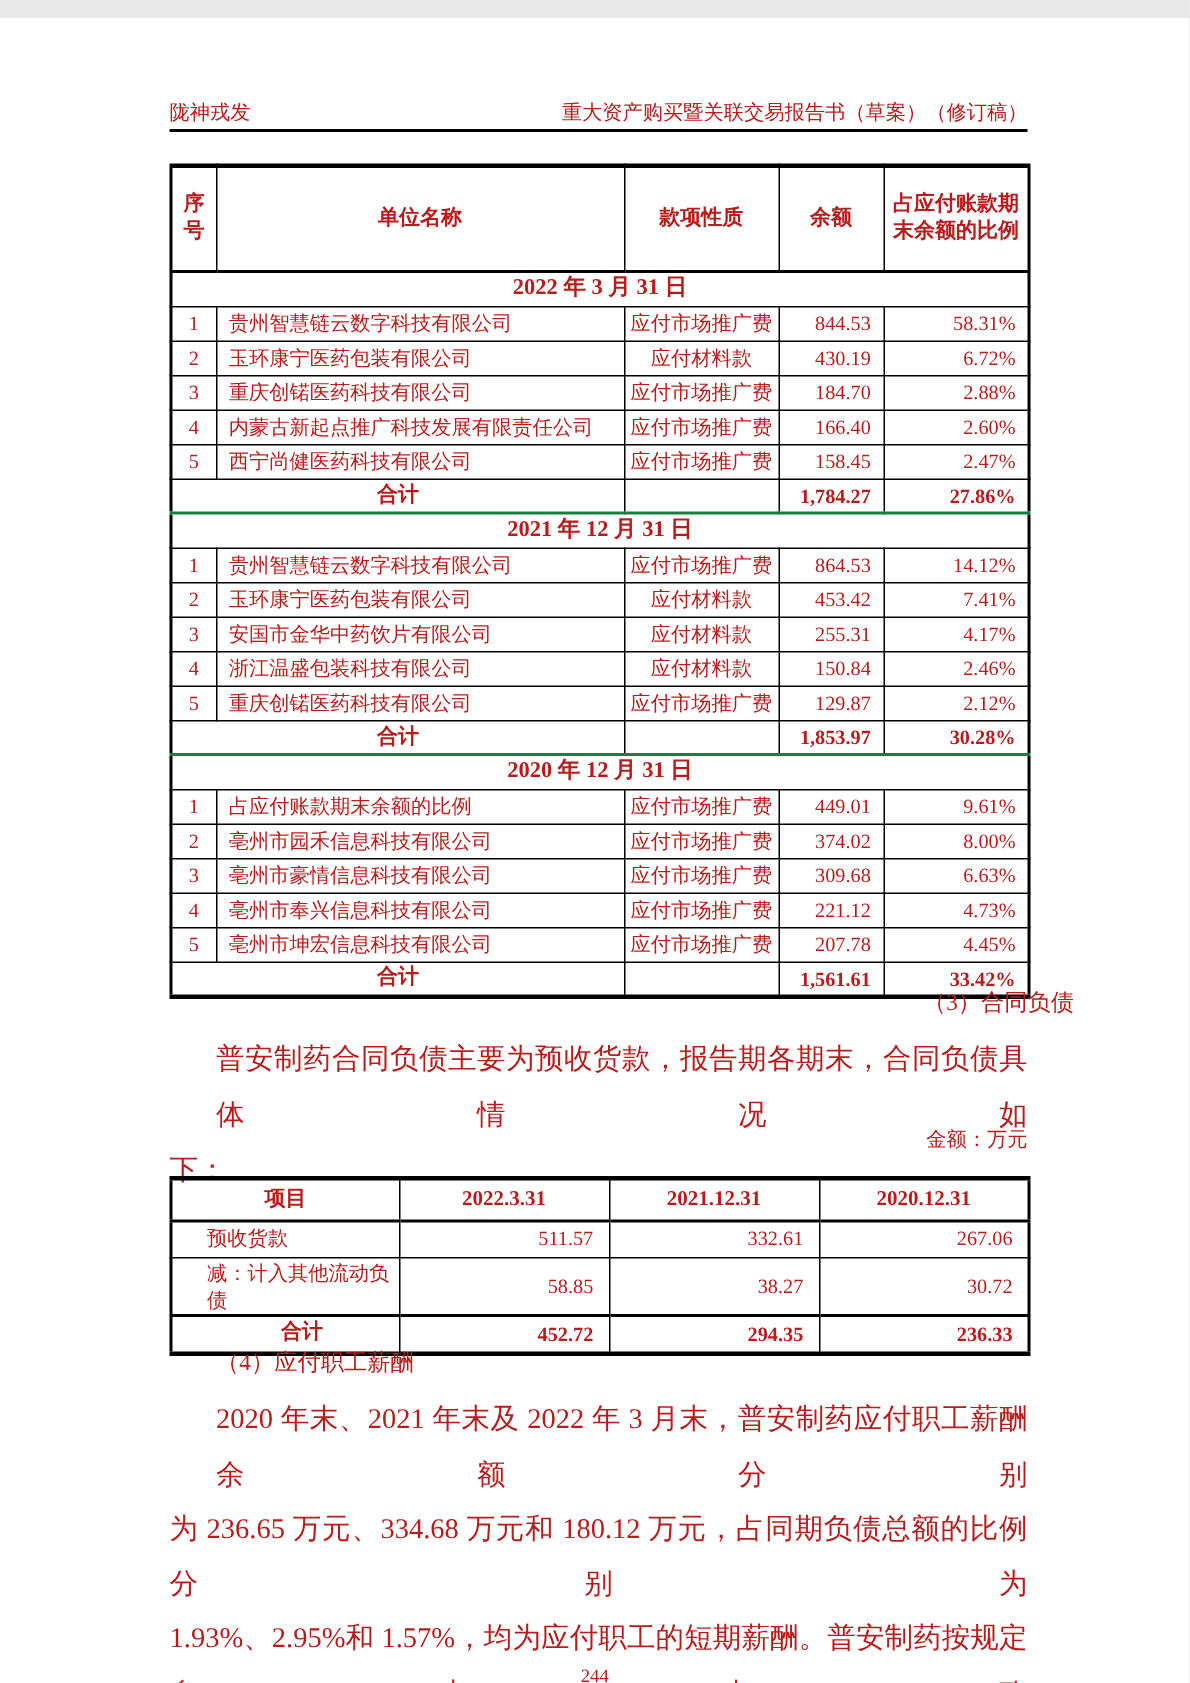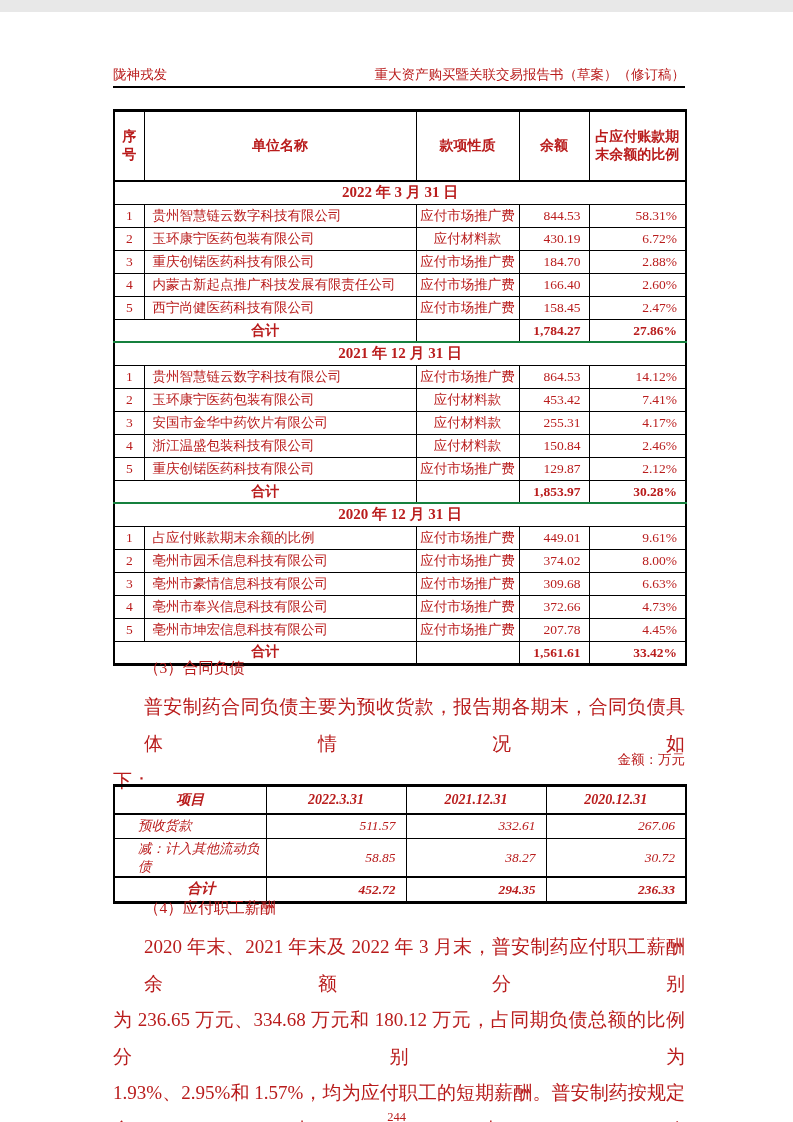--- a/index.html
+++ b/index.html
@@ -32,32 +32,32 @@
   .t1 tr.date td{border-top:2px solid #15803d;font-weight:bold;text-align:center;font-size:15px;}
   .t1 tr.total td{font-weight:bold;}
   .t1 tr.total td.lbl{text-align:center;font-size:14px;}
   .c-idx{text-align:center;}
   .c-name{text-align:left;padding-left:8px;}
   .c-nature{text-align:center;}
   .c-bal{text-align:right;padding-right:8px;}
   .c-ratio{text-align:right;padding-right:8px;}
 
   .t2{top:772px;border-top:3px solid #000;border-bottom:3px solid #000;
-      border-left:2px solid #000;border-right:2px solid #000;font-style:italic;}
+      border-left:2px solid #000;border-right:2px solid #000;}
   .t2 tr{height:25px;}
   .t2 tr.head{height:28px;}
   .t2 tr.head td{border-bottom:2px solid #000;font-weight:bold;text-align:center;font-size:14px;}
   .t2 tr.total td{border-top:2px solid #000;font-weight:bold;}
   .t2 .c-item{text-align:left;padding-left:23px;}
   .t2 tr.total .c-item{text-align:center;font-size:14px;}
   .t2 .c-val{text-align:right;padding-right:10px;}
 
   
   .heading{font-size:15.5px;padding-left:31px;}
-  .h3{top:646px;}
+  .h3{top:646px;text-align:right;}
   .h4{top:886px;}
   .para{font-size:19px;line-height:37px;}
   .p1{top:676px;}
   .p2{top:917px;line-height:36.5px;}
   .jline{text-align:justify;text-align-last:justify;}
   .indent{padding-left:31px;}
   .unit-note{top:739px;text-align:right;font-size:13.5px;}
   .page-number{position:absolute;left:0;top:1098px;width:793px;text-align:center;font-size:12.5px;}
 </style>
 </head>
@@ -199,21 +199,21 @@
       <td class="c-idx">3</td>
       <td class="c-name">亳州市豪情信息科技有限公司</td>
       <td class="c-nature">应付市场推广费</td>
       <td class="c-bal">309.68</td>
       <td class="c-ratio">6.63%</td>
     </tr>
     <tr>
       <td class="c-idx">4</td>
       <td class="c-name">亳州市奉兴信息科技有限公司</td>
       <td class="c-nature">应付市场推广费</td>
-      <td class="c-bal">372.66</td>
+      <td class="c-bal">221.12</td>
       <td class="c-ratio">4.73%</td>
     </tr>
     <tr>
       <td class="c-idx">5</td>
       <td class="c-name">亳州市坤宏信息科技有限公司</td>
       <td class="c-nature">应付市场推广费</td>
       <td class="c-bal">207.78</td>
       <td class="c-ratio">4.45%</td>
     </tr>
     <tr class="total">

